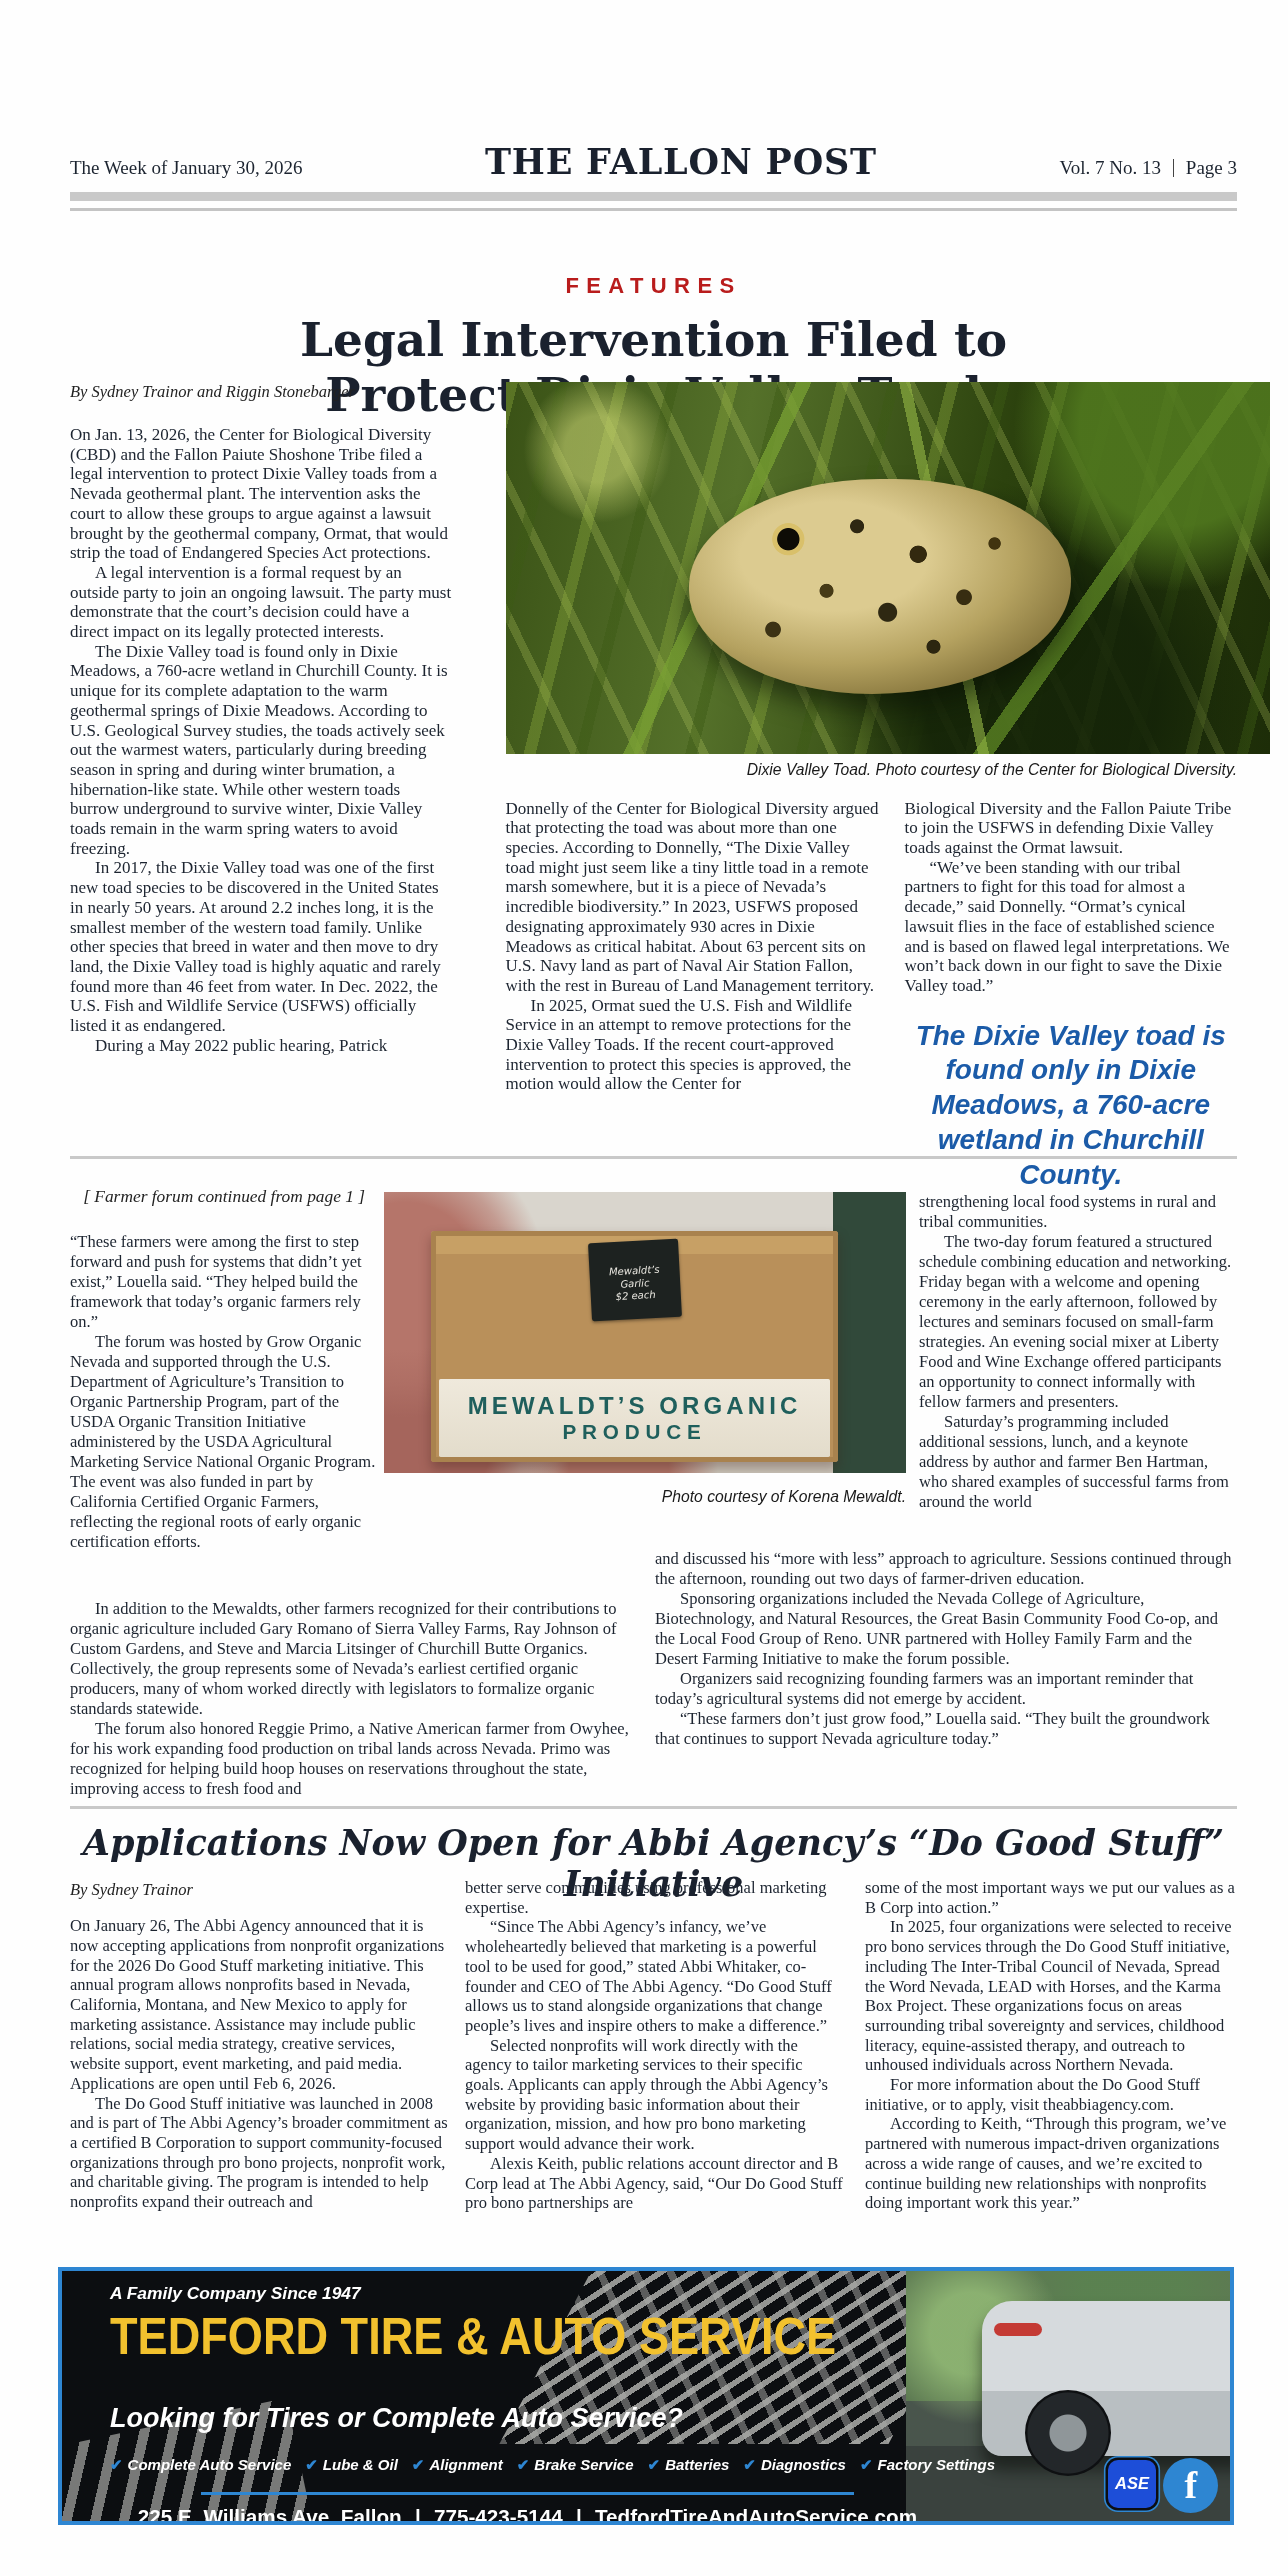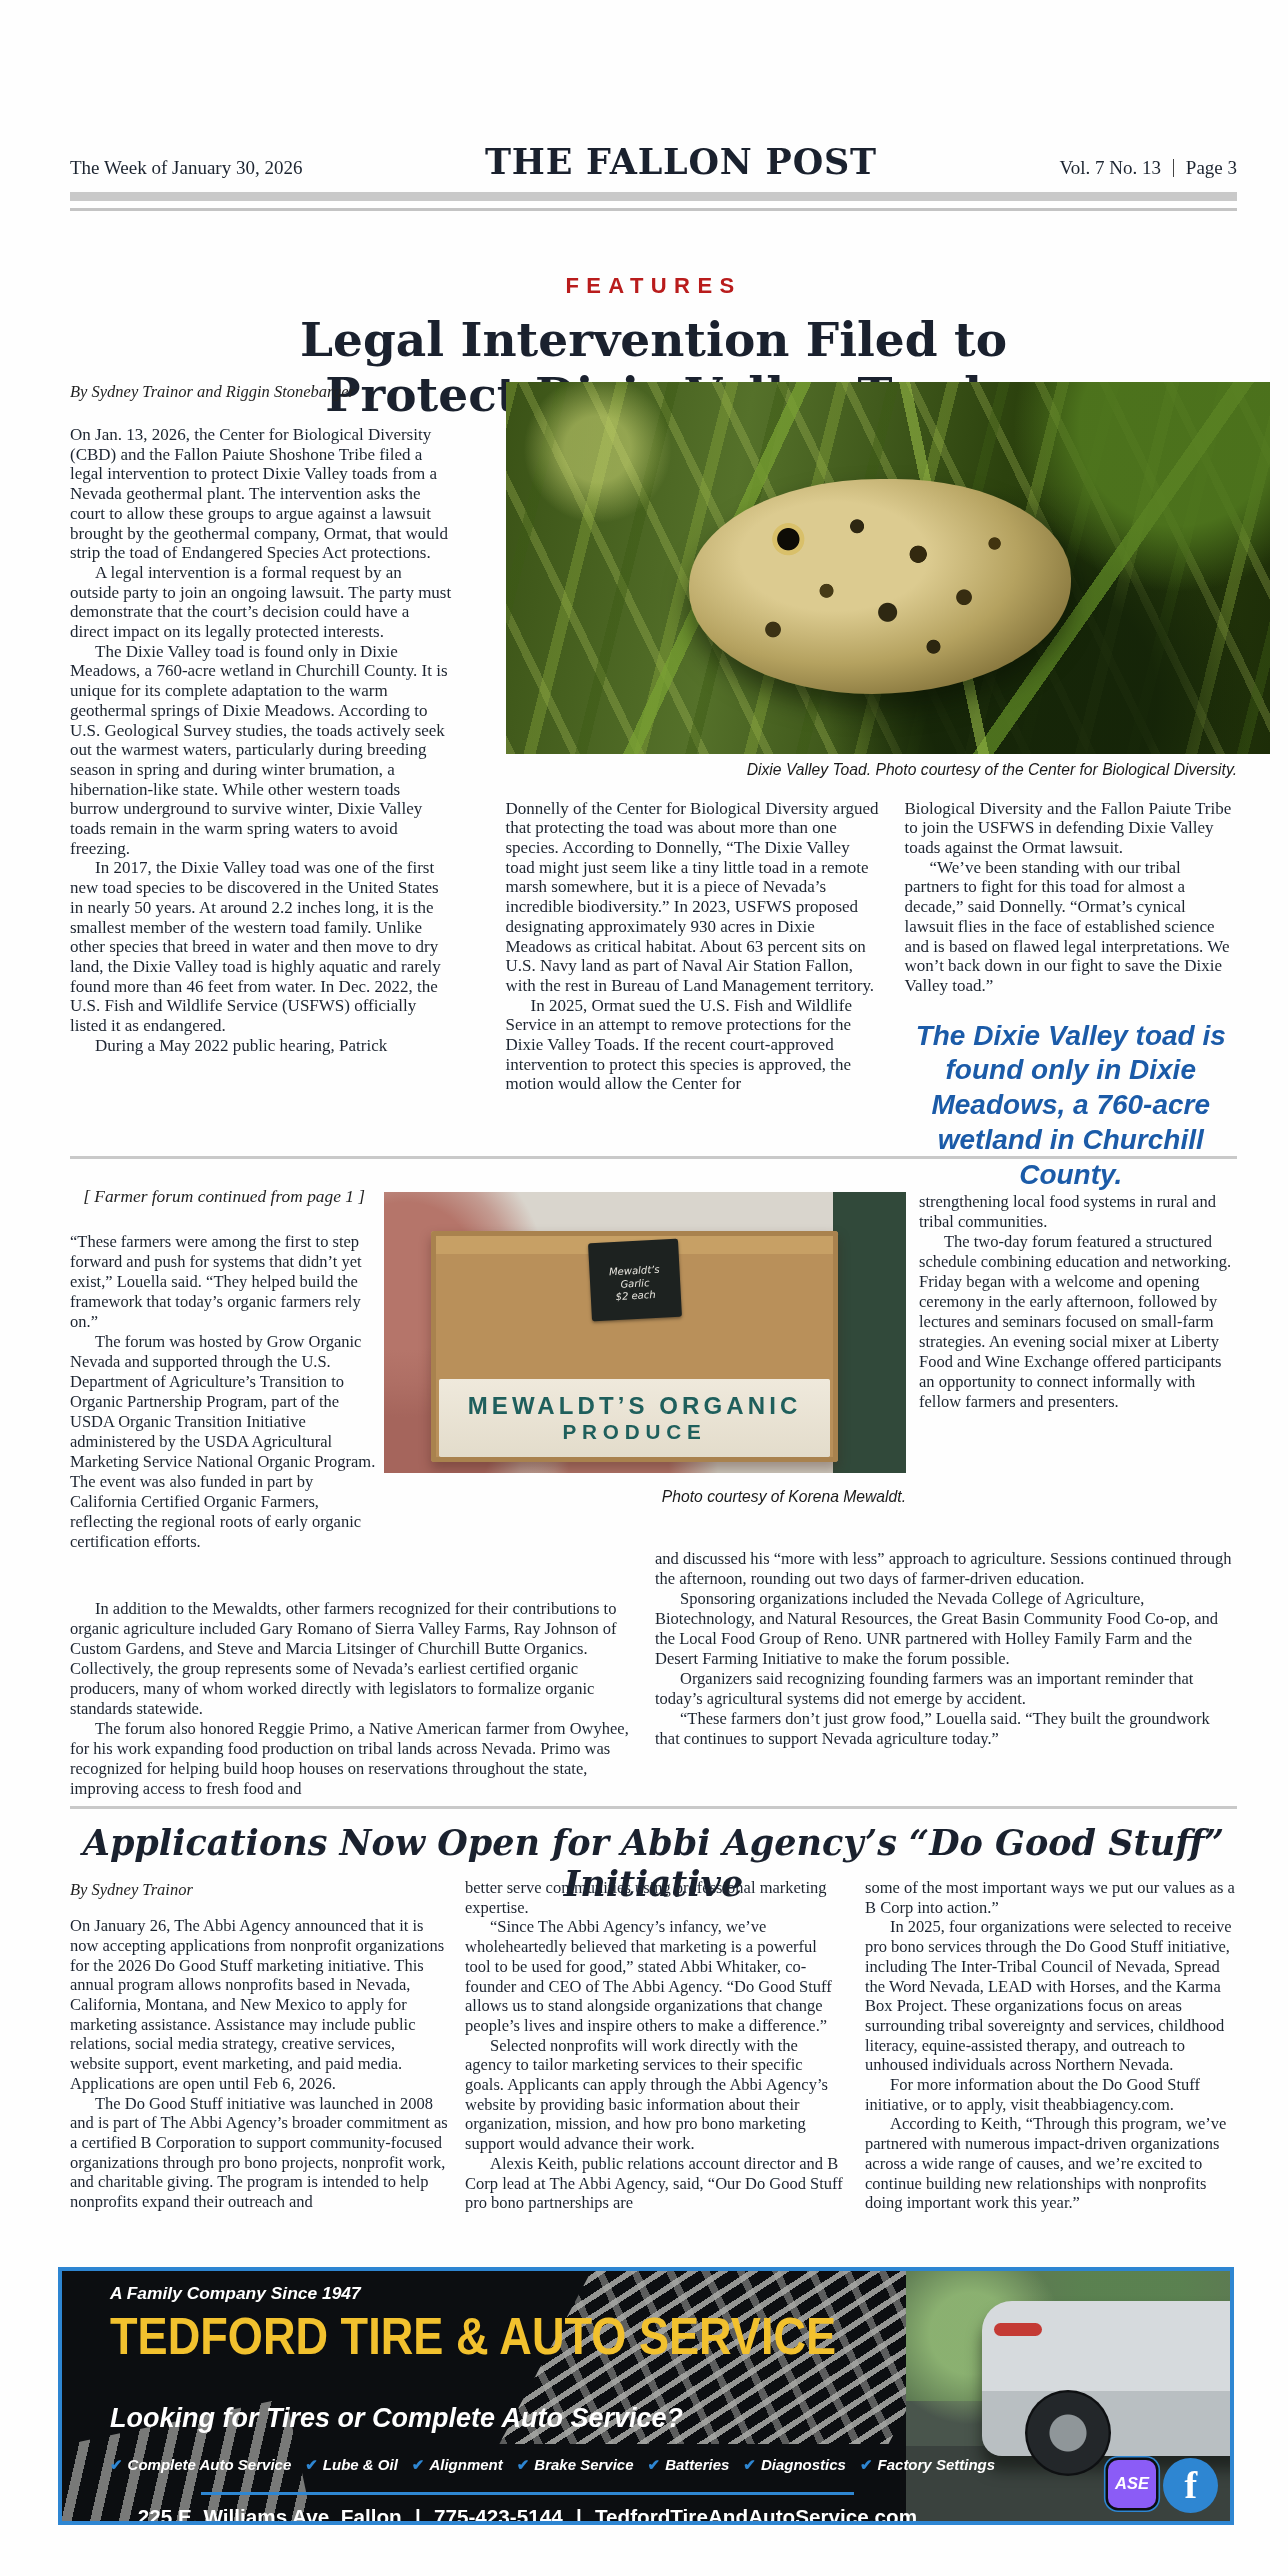--- a/index.html
+++ b/index.html
@@ -158,21 +158,21 @@
   .ad-tag { font-style:italic; font-weight:bold; font-size:17.4px; }
   .ad-title { margin-top:1.7px; font-weight:bold; font-size:47px; letter-spacing:0; color:#f2c12e;
     transform:scale(.96,1.12); transform-origin:left top; white-space:nowrap; }
   .ad-q { margin-top:43px; font-style:italic; font-weight:bold; font-size:27px; }
   .ad-svcs { margin-top:21.5px; display:flex; gap:14px; flex-wrap:nowrap; font-style:italic; font-weight:bold; font-size:15px; white-space:nowrap; }
   .svc .chk::before { content:"✔"; color:#2e86d2; margin-right:5px; font-style:normal; }
   .ad-line { margin:18px 0 0 91px; width:653px; height:3.3px; background:#2e86d2; }
   .ad-foot { margin:10px 0 0 33px; width:769px; display:flex; justify-content:center; gap:13.2px;
     font-weight:bold; font-size:20.7px; white-space:nowrap; }
   .pipe::before { content:"|"; color:#fff; font-weight:bold; }
-  .ase { position:absolute; right:74px; bottom:13.2px; width:48px; height:48px; background:#8b5cf6;
+  .ase { position:absolute; right:74px; bottom:13.2px; width:48px; height:48px; background:#1d4ed8;
     border-radius:10px; display:flex; align-items:center; justify-content:center;
     font-style:italic; font-weight:bold; font-size:16.5px; color:#fff;
     box-shadow:0 0 0 2.5px #0c0e11, 0 0 0 4.1px #2e86d2; }
   .fb { position:absolute; right:11.6px; bottom:8.3px; width:55px; height:55px; background:#2e86d2;
     border-radius:50%; display:flex; align-items:center; justify-content:center;
     font-weight:bold; font-size:38px; color:#fff; font-family:"Liberation Serif", serif; }
 </style>
 </head>
 <body>
 
@@ -248,20 +248,21 @@
           <div class="crate-l1">MEWALDT’S ORGANIC</div>
           <div class="crate-l2">PRODUCE</div>
         </div>
       </div>
     </div>
     <div class="caption f-caption">Photo courtesy of Korena Mewaldt.</div>
 
     <div class="f-rightcol">
       <p class="body">strengthening local food systems in rural and tribal communities.</p>
       <p class="body ind">The two-day forum featured a structured schedule combining education and networking. Friday began with a welcome and opening ceremony in the early afternoon, followed by lectures and seminars focused on small-farm strategies. An evening social mixer at Liberty Food and Wine Exchange offered participants an opportunity to connect informally with fellow farmers and presenters.</p>
+      <p class="body ind">Saturday’s programming included additional sessions, lunch, and a keynote address by author and farmer Ben Hartman, who shared examples of successful farms from around the world</p>
     </div>
 
     <div class="f-belowleft">
       <p class="body ind">In addition to the Mewaldts, other farmers recognized for their contributions to organic agriculture included Gary Romano of Sierra Valley Farms, Ray Johnson of Custom Gardens, and Steve and Marcia Litsinger of Churchill Butte Organics. Collectively, the group represents some of Nevada’s earliest certified organic producers, many of whom worked directly with legislators to formalize organic standards statewide.</p>
       <p class="body ind">The forum also honored Reggie Primo, a Native American farmer from Owyhee, for his work expanding food production on tribal lands across Nevada. Primo was recognized for helping build hoop houses on reservations throughout the state, improving access to fresh food and</p>
     </div>
 
     <div class="f-belowright">
       <p class="body">and discussed his “more with less” approach to agriculture. Sessions continued through the afternoon, rounding out two days of farmer-driven education.</p>
       <p class="body ind">Sponsoring organizations included the Nevada College of Agriculture, Biotechnology, and Natural Resources, the Great Basin Community Food Co-op, and the Local Food Group of Reno. UNR partnered with Holley Family Farm and the Desert Farming Initiative to make the forum possible.</p>

